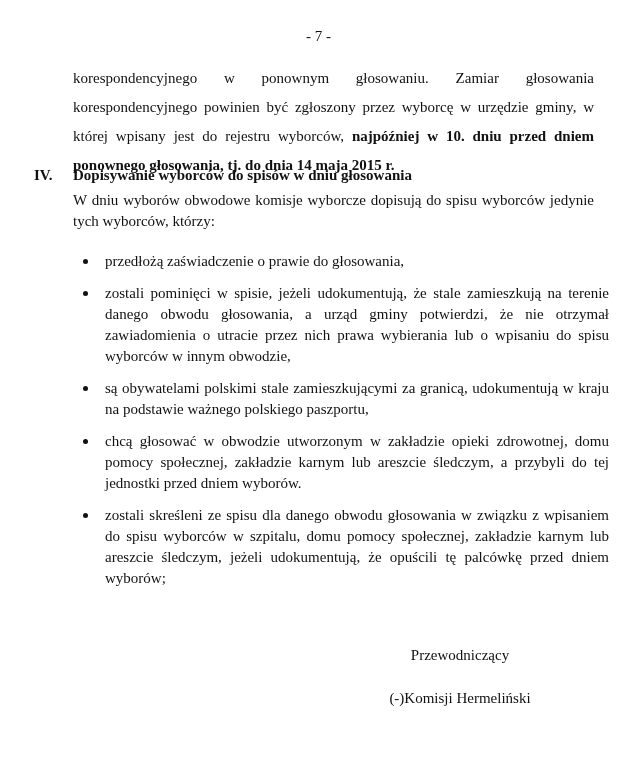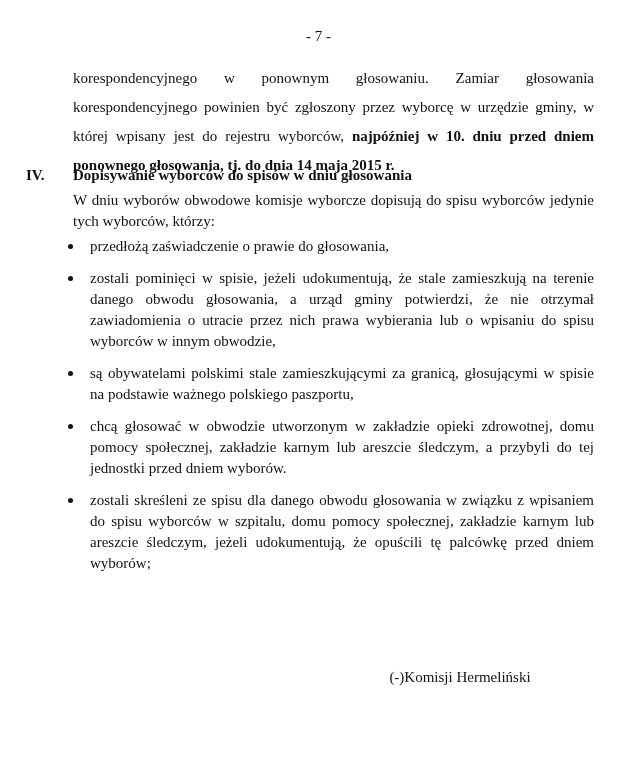--- a/index.html
+++ b/index.html
@@ -14,32 +14,32 @@
   }
   .para-cont {
     position: absolute; top: 64px; left: 73px; width: 521px;
     text-align: justify; line-height: 29px; font-size: 15px;
   }
   .para-cont b { font-weight: bold; }
   .section {
     position: absolute; top: 165px; left: 22px; width: 572px;
   }
   .section-num {
-    position: absolute; left: 4px; top: 0; font-weight: bold; font-size: 15px; line-height: 20px;
+    position: absolute; left: 12px; top: 0; font-weight: bold; font-size: 15px; line-height: 20px;
   }
   .section-title {
     position: absolute; left: 51px; top: 0; font-weight: bold; font-size: 15px; line-height: 20px;
   }
   .section-intro {
     position: absolute; left: 51px; top: 25px; width: 521px;
     font-weight: normal; text-align: justify; line-height: 21px; font-size: 15px;
   }
   .bullets {
     position: absolute; top: 236px; left: 68px; width: 526px;
-    list-style: none; margin: 0; padding: 0;
+    list-style: none; margin: 15px; padding: 0;
   }
   .bullet {
     position: relative; padding-left: 22px; margin-bottom: 11px;
     text-align: justify; line-height: 21px; font-size: 15px;
   }
   .bullet-dot {
     position: absolute; left: 0; top: 8px; width: 5px; height: 5px;
     border-radius: 50%; background: #111111;
   }
   .signature {
@@ -65,27 +65,28 @@
   <li class="bullet">
     <span class="bullet-dot"></span>
     <span>przedłożą zaświadczenie o prawie do głosowania,</span>
   </li>
   <li class="bullet">
     <span class="bullet-dot"></span>
     <span>zostali pominięci w spisie, jeżeli udokumentują, że stale zamieszkują na terenie danego obwodu głosowania, a urząd gminy potwierdzi, że nie otrzymał zawiadomienia o utracie przez nich prawa wybierania lub o wpisaniu do spisu wyborców w innym obwodzie,</span>
   </li>
   <li class="bullet">
     <span class="bullet-dot"></span>
-    <span>są obywatelami polskimi stale zamieszkującymi za granicą, głosującymi w spisie na podstawie ważnego polskiego paszportu,</span>
+    <span>są obywatelami polskimi stale zamieszkującymi za granicą, udokumentują w kraju na podstawie ważnego polskiego paszportu,</span>
   </li>
   <li class="bullet">
     <span class="bullet-dot"></span>
     <span>chcą głosować w obwodzie utworzonym w zakładzie opieki zdrowotnej, domu pomocy społecznej, zakładzie karnym lub areszcie śledczym, a przybyli do tej jednostki przed dniem wyborów.</span>
   </li>
   <li class="bullet">
     <span class="bullet-dot"></span>
     <span>zostali skreśleni ze spisu dla danego obwodu głosowania w związku z wpisaniem do spisu wyborców w szpitalu, domu pomocy społecznej, zakładzie karnym lub areszcie śledczym, jeżeli udokumentują, że opuścili tę palcówkę przed dniem wyborów;</span>
   </li>
 </ul>
 
 <div class="signature">
+  <div>Przewodniczący</div>
   <div class="sig-name">(-)Komisji Hermeliński</div>
 </div>
 
 </body></html>

